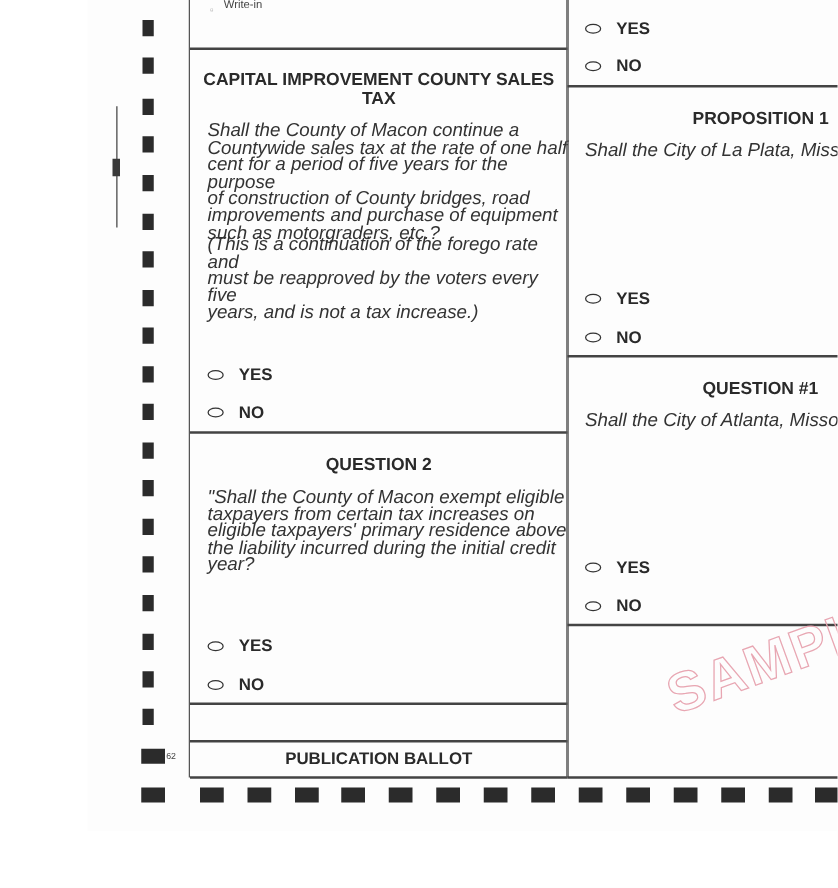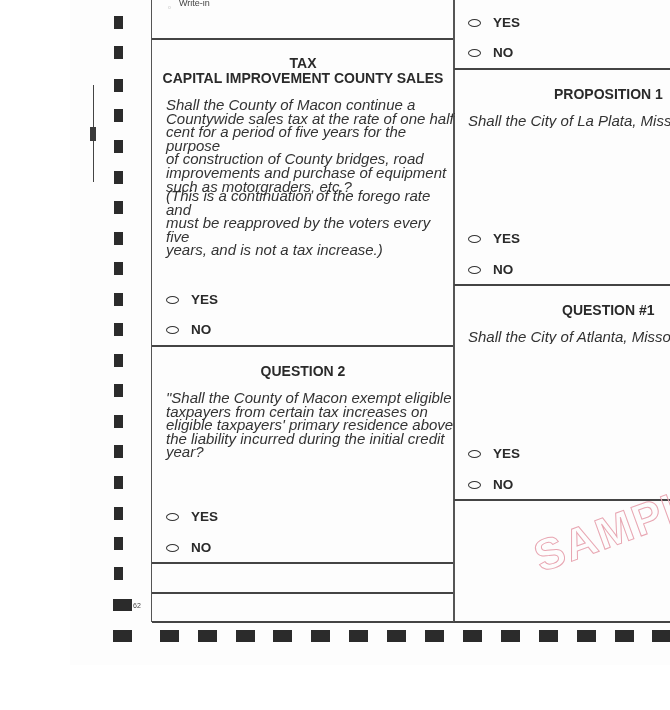--- a/index.html
+++ b/index.html
@@ -105,22 +105,22 @@
   <div class="bmark" style="left:652px"></div>
 </div>
 
 <div class="col col-left">
   <span class="writein-dot">▫</span>
   <div class="writein">Write-in</div>
   <div class="hline" style="top:38px"></div>
 
   <div>
     <div class="section-title" style="left:0;right:0;top:56px">
+      <div>CAPITAL IMPROVEMENT COUNTY SALES</div>
       <div>TAX</div>
-      <div>CAPITAL IMPROVEMENT COUNTY SALES</div>
     </div>
     <div class="body-text" style="left:14px;top:98px;width:290px">Shall the County of Macon continue a
 Countywide sales tax at the rate of one half
 cent for a period of five years for the purpose
 of construction of County bridges, road
 improvements and purchase of equipment
 such as motorgraders, etc.?</div>
     <div class="body-text" style="left:14px;top:189px;width:290px">(This is a continuation of the forego rate and
 must be reapproved by the voters every five
 years, and is not a tax increase.)</div>
@@ -146,20 +146,21 @@
       <span class="oval"></span>
       <span>YES</span>
     </div>
     <div class="opt" style="left:14px;top:540px">
       <span class="oval"></span>
       <span>NO</span>
     </div>
   </div>
   <div class="hline" style="top:562px"></div>
   <div class="hline" style="top:592px"></div>
+  <div class="pub-title" style="top:599px">PUBLICATION BALLOT</div>
   <div class="hline" style="top:621px"></div>
 </div>
 
 <div class="col col-right">
   <div class="opt" style="left:14px;top:15px">
     <span class="oval"></span>
     <span>YES</span>
   </div>
   <div class="opt" style="left:14px;top:45px">
     <span class="oval"></span>

